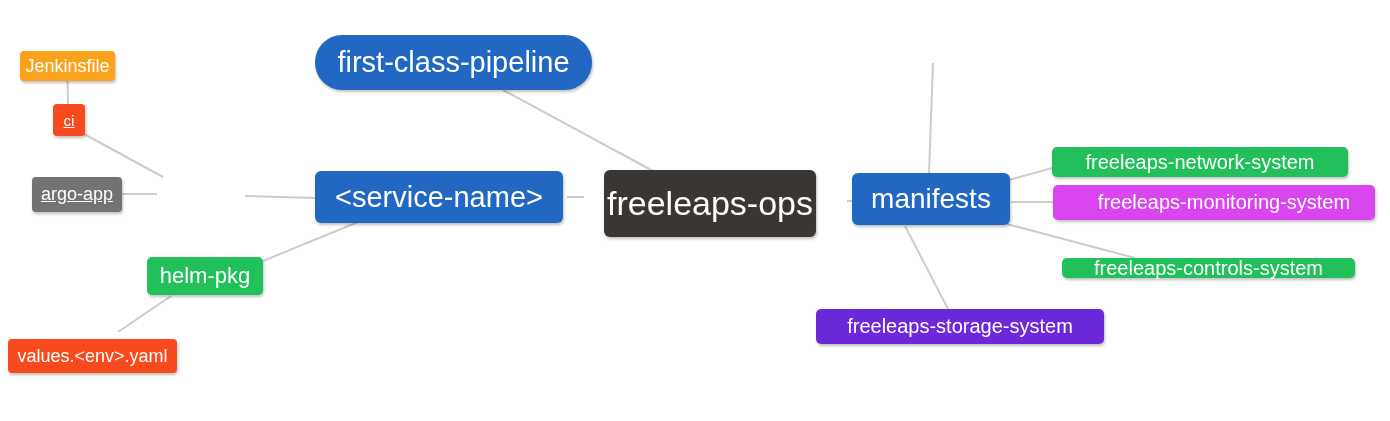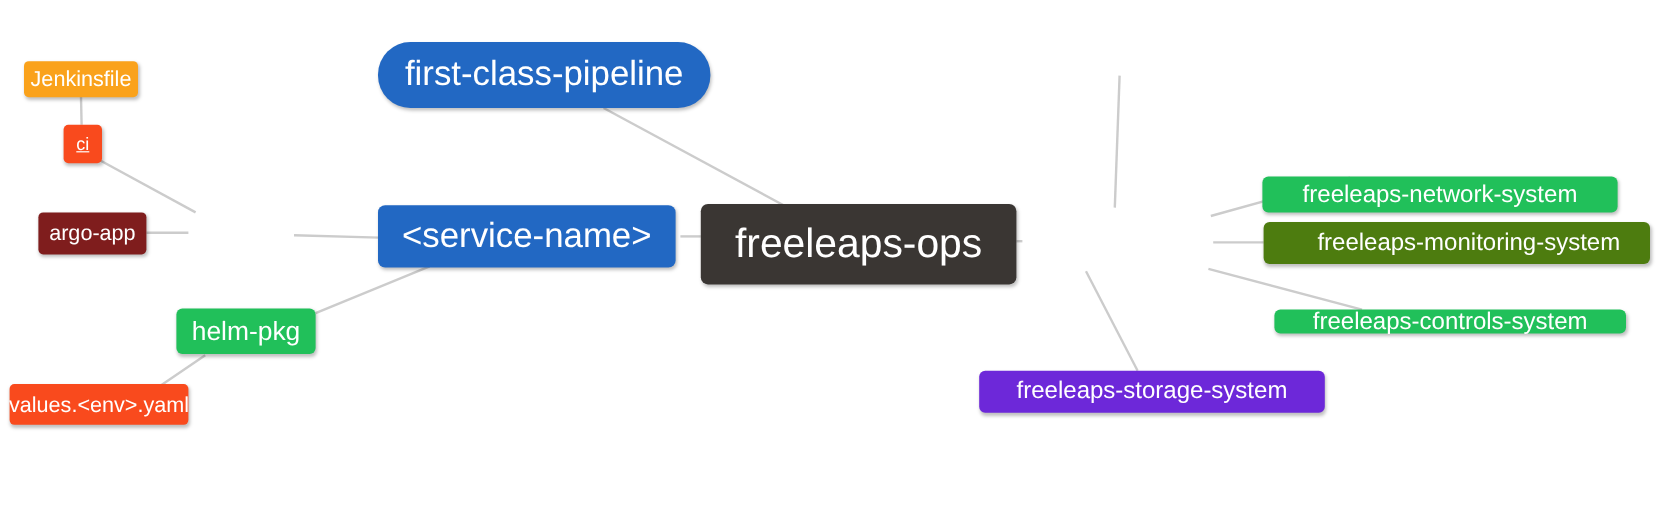--- a/index.html
+++ b/index.html
@@ -37,24 +37,24 @@
     white-space: nowrap;
     cursor: default;
     box-sizing: border-box;
   }
   
   .n-jenkinsfile          { left:20px;   top:27px;  width:95px;  height:30px; font-size:18px; border-radius:4px;margin-top:24px; }
   .n-ci                   { left:53px;   top:104px; width:32px;  height:32px; font-size:15px; border-radius:4px;text-decoration:underline; }
   .n-argo-app             { left:32px;   top:177px; width:90px;  height:35px; font-size:18px; border-radius:4px; }
   .n-env                  { left:157px;  top:175px; width:88px;  height:39px; font-size:22px; }
   .n-helm-pkg             { left:147px;  top:257px; width:116px; height:38px; font-size:22px; }
-  .n-values-env-yaml      { left:8px;    top:320px; width:149px; height:34px; font-size:18px; border-radius:4px; }
+  .n-values-env-yaml      { left:8px;    top:339px; width:169px; height:34px; font-size:18px; border-radius:4px; }
   .n-first-class-pipeline { left:315px;  top:35px;  width:277px; height:55px; font-size:29px; border-radius:6px; }
   .n-service-name         { left:315px;  top:171px; width:248px; height:52px; font-size:29px; border-radius:6px; }
-  .n-freeleaps-ops        { left:584px;  top:170px; width:263px; height:67px; font-size:34px; border-radius:6px; }
+  .n-freeleaps-ops        { left:604px;  top:170px; width:212px; height:67px; font-size:34px; border-radius:6px; }
   .n-manifests            { left:852px;  top:173px; width:158px; height:52px; font-size:28px; border-radius:6px; }
   .n-devops-system        { left:797px;  top:28px;  width:290px; height:35px; font-size:20px; }
   .n-network-system       { left:1052px; top:111px; width:296px; height:30px; font-size:20px;margin-top:36px; }
   .n-monitoring-system    { left:1053px; top:185px; width:322px; height:35px; font-size:20px; }
   .n-controls-system      { left:1062px; top:258px; width:293px; height:20px; font-size:20px; }
   .n-storage-system       { left:816px;  top:309px; width:288px; height:35px; font-size:20px; }
 </style>
 </head>
 <body>
 
@@ -72,24 +72,25 @@
     <line x1="847" y1="201" x2="852" y2="201"></line>
     <line x1="933" y1="63" x2="929" y2="173"></line>
     <line x1="1009" y1="180" x2="1125" y2="148"></line>
     <line x1="1011" y1="202" x2="1053" y2="202"></line>
     <line x1="1007" y1="224" x2="1135" y2="258"></line>
     <line x1="905" y1="226" x2="948" y2="309"></line>
   </svg>
 
   <div class="node n-jenkinsfile" style="background: rgb(250, 162, 27);">Jenkinsfile</div>
   <div class="node n-ci" style="background: rgb(249, 74, 29);">ci</div>
-  <div class="node n-argo-app" style="background: #7f1d1d;">argo-app</div>
+  <div class="node n-argo-app" style="background: #737373; text-decoration: underline;">argo-app</div>
   <div class="node n-helm-pkg" style="background: rgb(33, 192, 90);">helm-pkg</div>
   <div class="node n-values-env-yaml" style="background: rgb(249, 74, 29);">values.&lt;env&gt;.yaml</div>
   <div class="node n-first-class-pipeline" style="background: rgb(34, 104, 195); border-radius: 27px;">first-class-pipeline</div>
   <div class="node n-service-name" style="background: rgb(34, 104, 195);">&lt;service-name&gt;</div>
   <div class="node n-freeleaps-ops" style="background: rgb(58, 54, 51);">freeleaps-ops</div>
+  <div class="node n-manifests" style="background: rgb(34, 104, 195);">manifests</div>
   <div class="node n-network-system" style="background: rgb(33, 192, 90);">freeleaps-network-system</div>
-  <div class="node n-monitoring-system" style="background: #4d7c0f; padding-left: 20px;">freeleaps-monitoring-system</div>
+  <div class="node n-monitoring-system" style="background: #d946ef; padding-left: 20px;">freeleaps-monitoring-system</div>
   <div class="node n-controls-system" style="background: rgb(33, 192, 90);">freeleaps-controls-system</div>
   <div class="node n-storage-system" style="background: #6d28d9;">freeleaps-storage-system</div>
 
 </div>
 
 </body></html>

